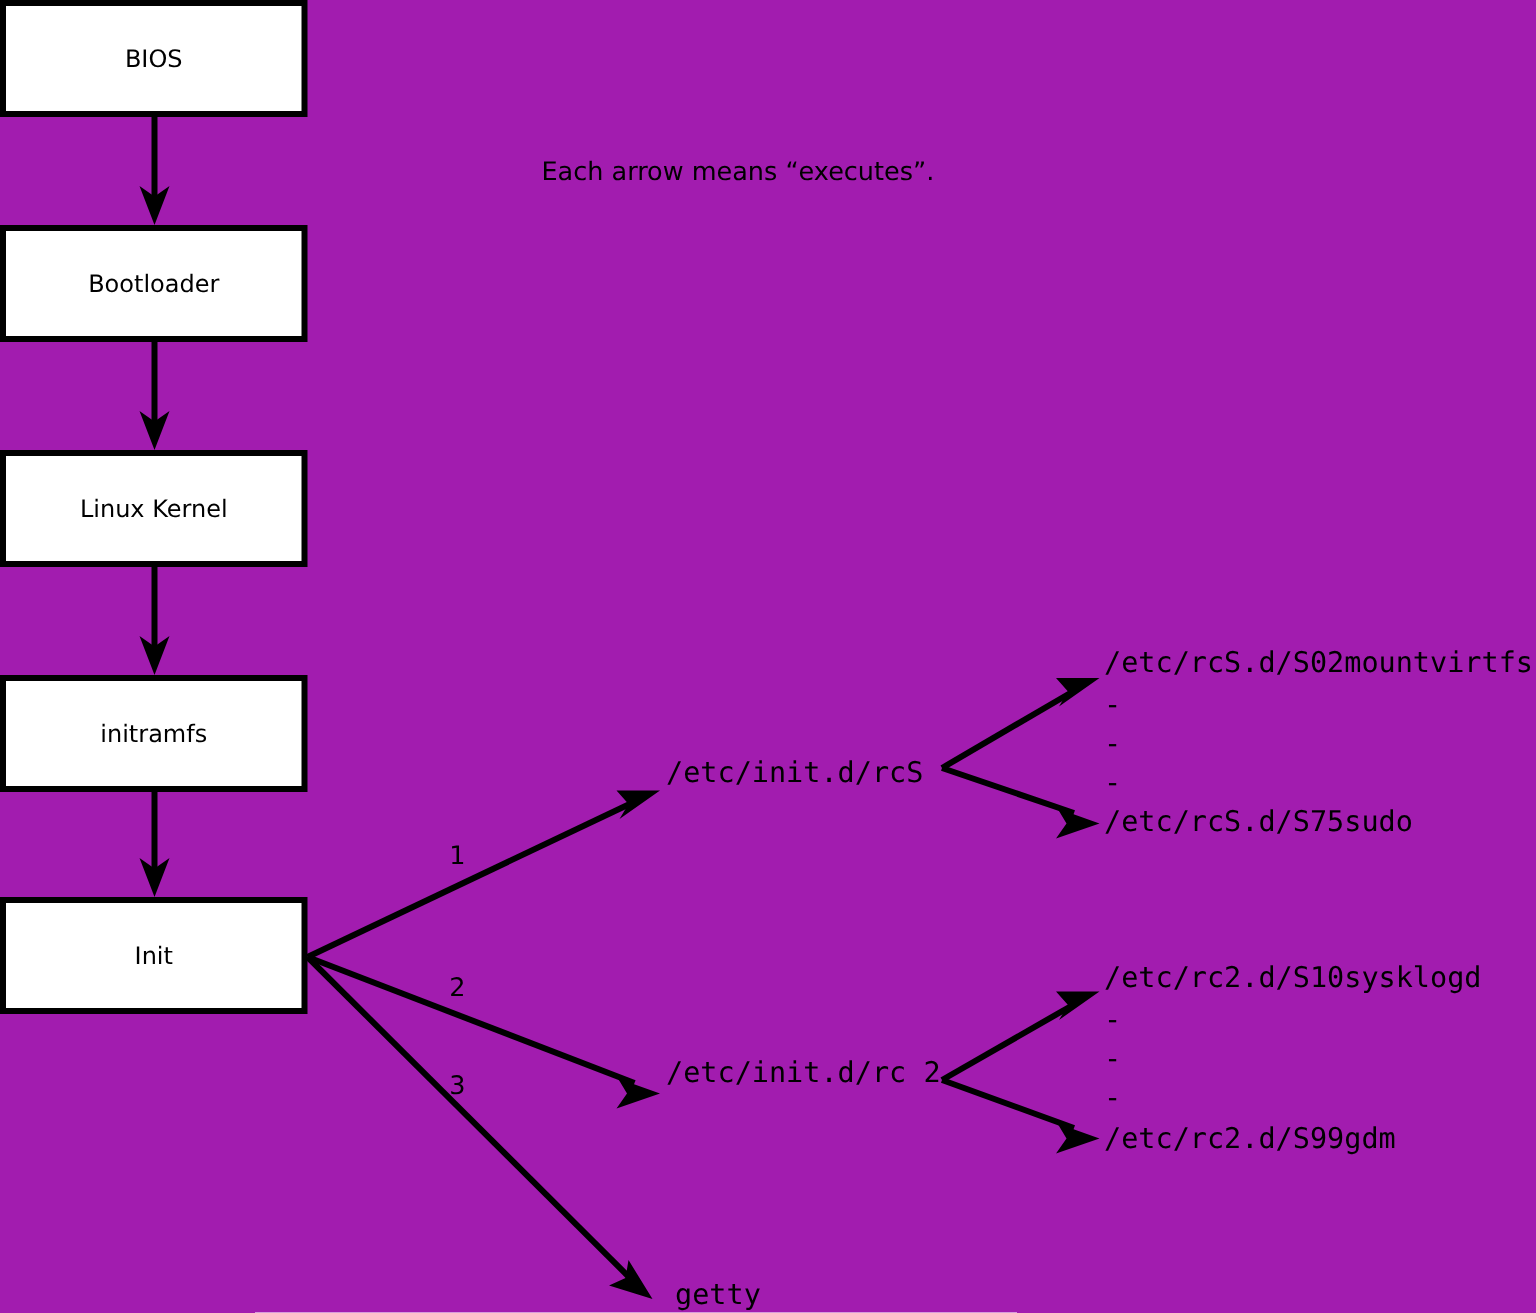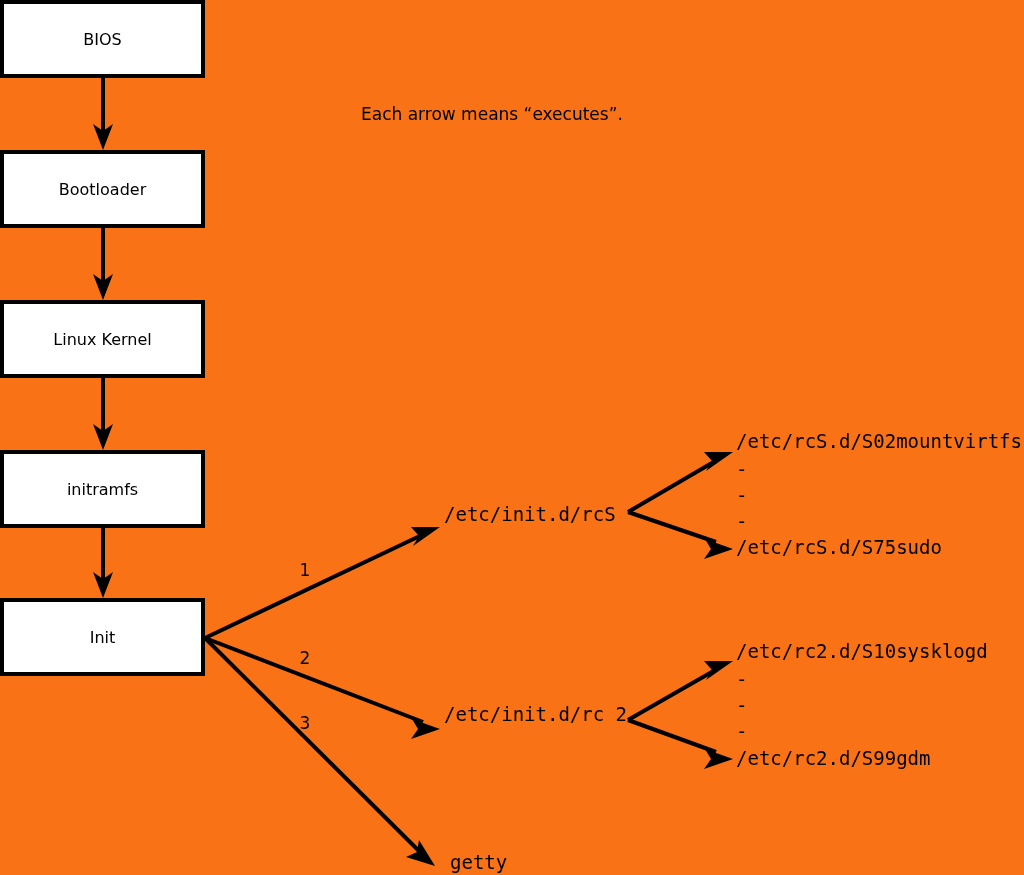--- a/index.html
+++ b/index.html
@@ -4,21 +4,21 @@
 <style>
   html, body {
     margin: 0;
     padding: 0;
     background: #ffffff;
   }
   #canvas {
     position: relative;
     width: 1024px;
     height: 875px;
-    background: #f97316;
+    background: #a21caf;
     overflow: hidden;
     font-family: "Liberation Sans", sans-serif;
   }
   #diagram-svg {
     position: absolute;
     left: 0;
     top: 0;
     width: 1024px;
     height: 875px;
   }

